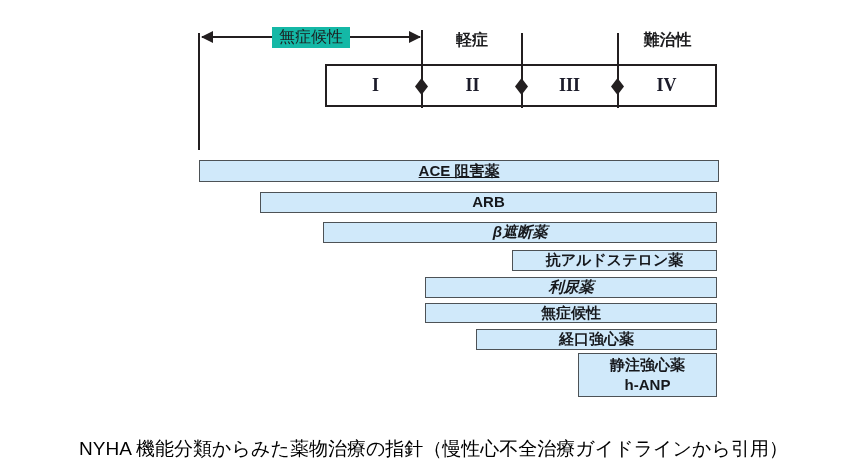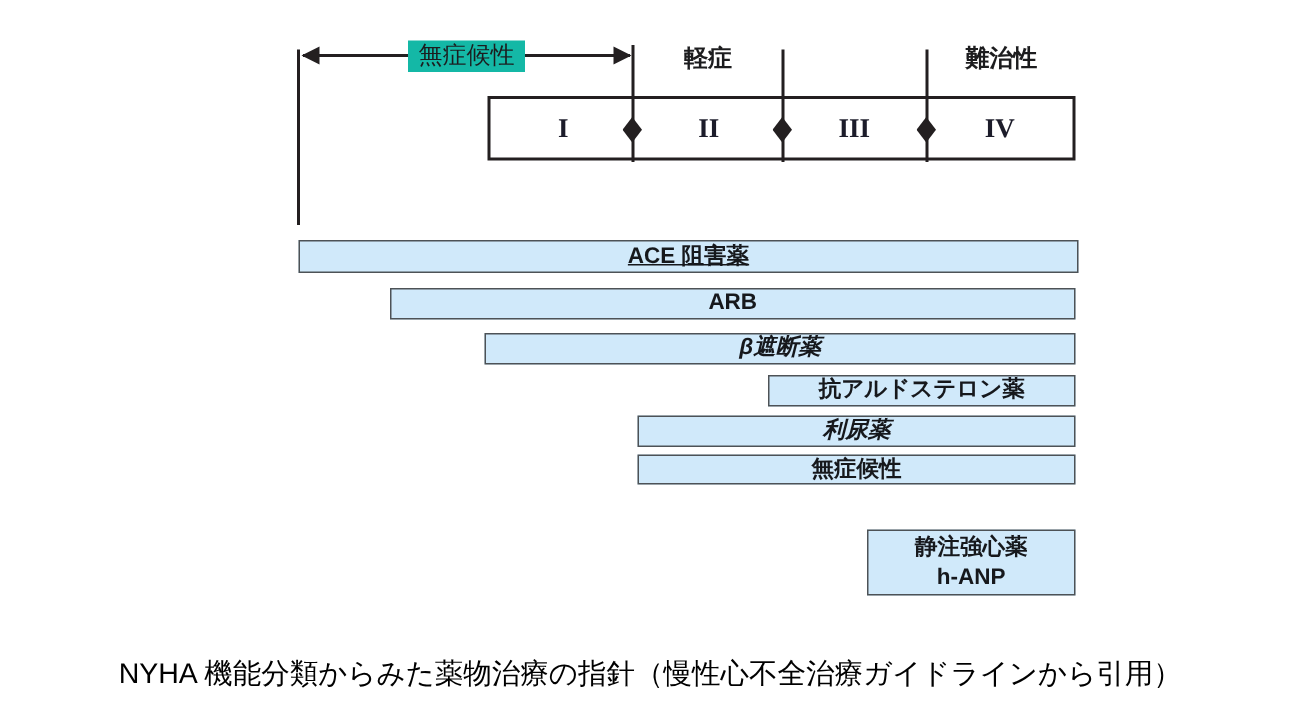--- a/index.html
+++ b/index.html
@@ -83,19 +83,20 @@
   <span class="diamond dia-1"></span>
   <span class="diamond dia-2"></span>
   <span class="diamond dia-3"></span>
 
   <div class="bar bar-ace">ACE 阻害薬</div>
   <div class="bar bar-arb">ARB</div>
   <div class="bar bar-beta">β遮断薬</div>
   <div class="bar bar-aldo">抗アルドステロン薬</div>
   <div class="bar bar-diur">利尿薬</div>
   <div class="bar bar-digi">無症候性</div>
+  <div class="bar bar-oral">経口強心薬</div>
   <div class="bar bar-iv">
     <div>静注強心薬</div>
     <div>h-ANP</div>
   </div>
 
   <div class="caption">NYHA 機能分類からみた薬物治療の指針（慢性心不全治療ガイドラインから引用）</div>
 </div>
 
 </body></html>

